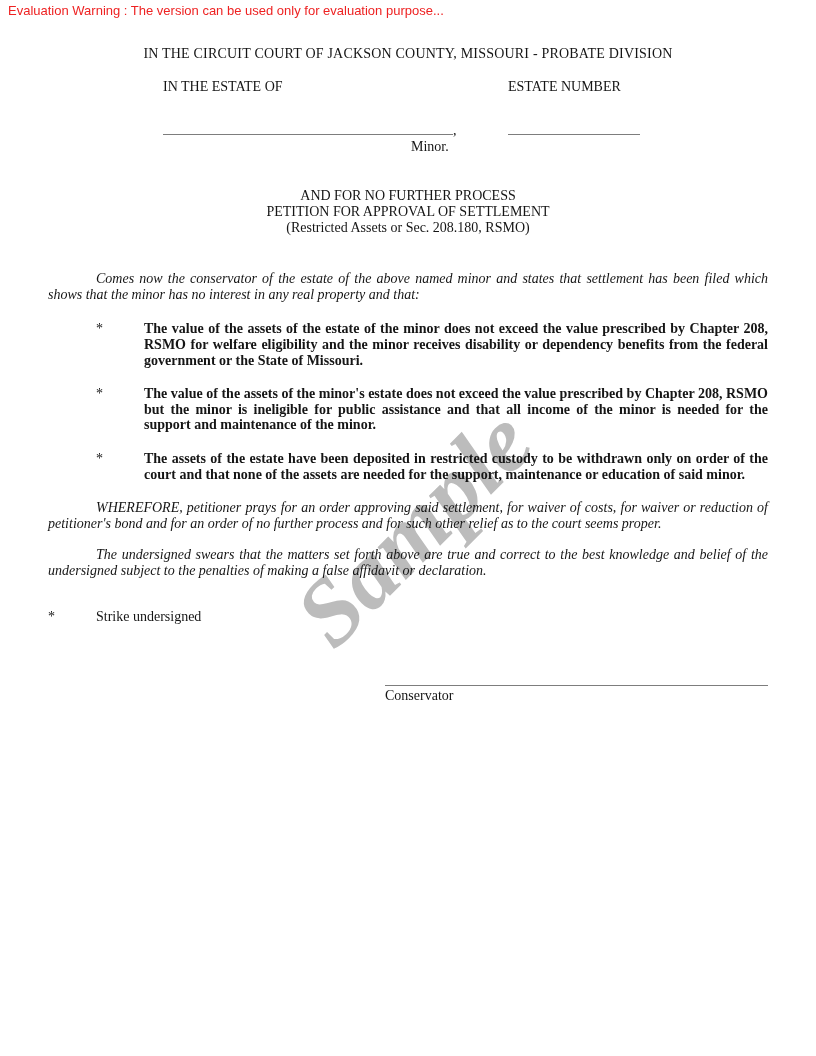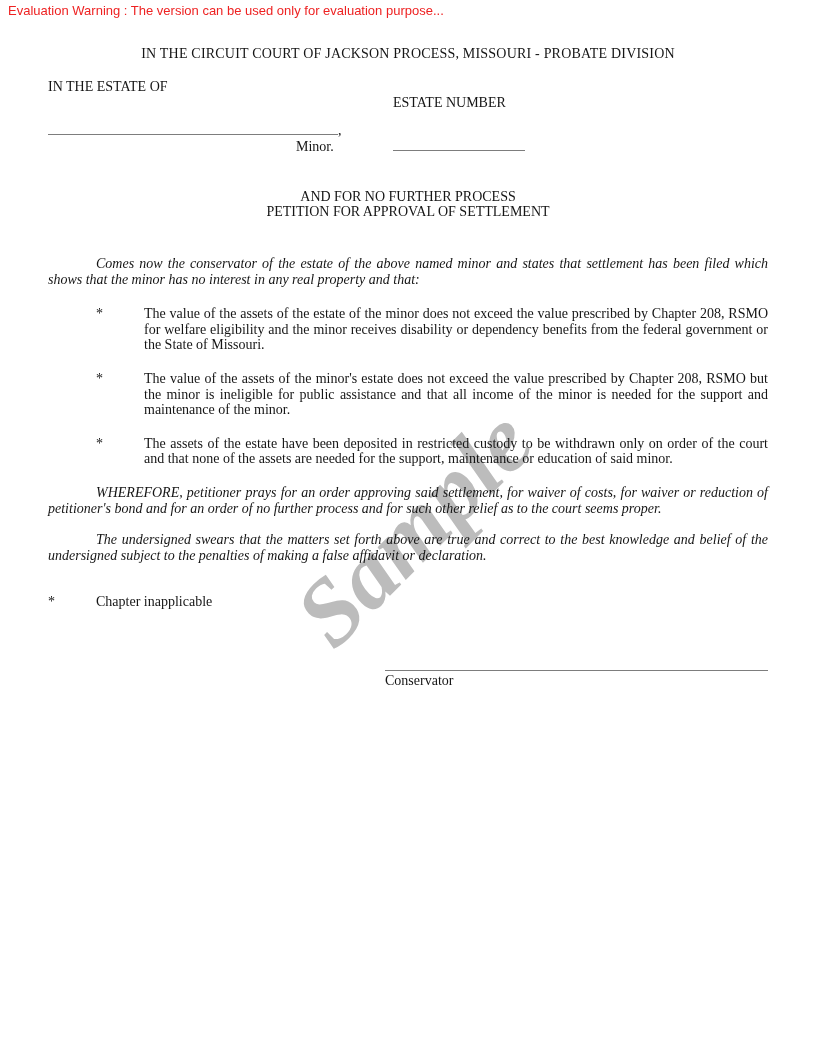--- a/index.html
+++ b/index.html
@@ -70,44 +70,44 @@
     height: 13px;
     vertical-align: baseline;
   }
   .w216 { width: 216px; margin-left: 8px; }
   .w290 { width: 290px; }
   .w132 { width: 132px; }
   .w226 { width: 226px; margin-left: 4px; }
   .estate-grid {
     margin-top: 17px;
     display: flex;
-    justify-content: flex-start;
+    justify-content: center;
   }
   .estate-left { width: 345px; }
-  .estate-right { width: 145px; margin-top: 16px; }
+  .estate-right { width: 145px; }
   .nameline, .numline { margin-top: 27px; }
   .minor-label { margin-left: 248px; }
   .doc-heading {
     margin-top: 34px;
     text-align: center;
   }
   .para {
     text-indent: 48px;
     text-align: justify;
     font-style: italic;
   }
   .opening { margin-top: 36px; }
   .bullets { margin-top: 19px; }
   .bullet {
     display: flex;
     margin-left: 48px;
     margin-bottom: 18px;
   }
   .bullet-marker { width: 48px; flex: 0 0 48px; }
-  .bullet-text { flex: 1; text-align: justify; }
+  .bullet-text { flex: 1; text-align: justify; font-weight: bold; }
   .wherefore { margin-top: 0; }
   .oath { margin-top: 16px; }
   .dated-row {
     margin-top: 33px;
     margin-left: 48px;
   }
   .strike-row {
     margin-top: 31px;
     display: flex;
   }
@@ -128,21 +128,21 @@
 <body>
 
 <div class="page">
 
   <div class="warning">Evaluation Warning : The version can be used only for evaluation purpose...</div>
 
   <div class="watermark">Sample</div>
 
   <div class="content">
 
-    <div class="court-title">IN THE CIRCUIT COURT OF JACKSON PROCESS, MISSOURI - PROBATE DIVISION</div>
+    <div class="court-title">IN THE CIRCUIT COURT OF JACKSON COUNTY, MISSOURI - PROBATE DIVISION</div>
 
 
     <div class="estate-grid">
       <div class="estate-left">
         <div>IN THE ESTATE OF</div>
         <div class="nameline">
           <span class="u-line w290"></span><span>,</span>
         </div>
         <div class="minor-label">Minor.</div>
       </div>
@@ -150,20 +150,21 @@
         <div>ESTATE NUMBER</div>
         <div class="numline">
           <span class="u-line w132"></span>
         </div>
       </div>
     </div>
 
     <div class="doc-heading">
       <div>AND FOR NO FURTHER PROCESS</div>
       <div>PETITION FOR APPROVAL OF SETTLEMENT</div>
+      <div>(Restricted Assets or Sec. 208.180, RSMO)</div>
     </div>
 
     <div class="para opening">Comes now the conservator of the estate of the above named minor and states that settlement has been filed which shows that the minor has no interest in any real property and that:</div>
 
     <div class="bullets">
       <div class="bullet">
         <div class="bullet-marker">*</div>
         <div class="bullet-text">The value of the assets of the estate of the minor does not exceed the value prescribed by Chapter 208, RSMO for welfare eligibility and the minor receives disability or dependency benefits from the federal government or the State of Missouri.</div>
       </div>
       <div class="bullet">
@@ -176,21 +177,21 @@
       </div>
     </div>
 
     <div class="para wherefore">WHEREFORE, petitioner prays for an order approving said settlement, for waiver of costs, for waiver or reduction of petitioner's bond and for an order of no further process and for such other relief as to the court seems proper.</div>
 
     <div class="para oath">The undersigned swears that the matters set forth above are true and correct to the best knowledge and belief of the undersigned subject to the penalties of making a false affidavit or declaration.</div>
 
 
     <div class="strike-row">
       <div class="strike-marker">*</div>
-      <div>Chapter inapplicable</div>
+      <div>Strike undersigned</div>
     </div>
 
     <div class="signature-block">
       <div class="signature-line"></div>
       <div>Conservator</div>
     </div>
 
   </div>
 </div>
 

